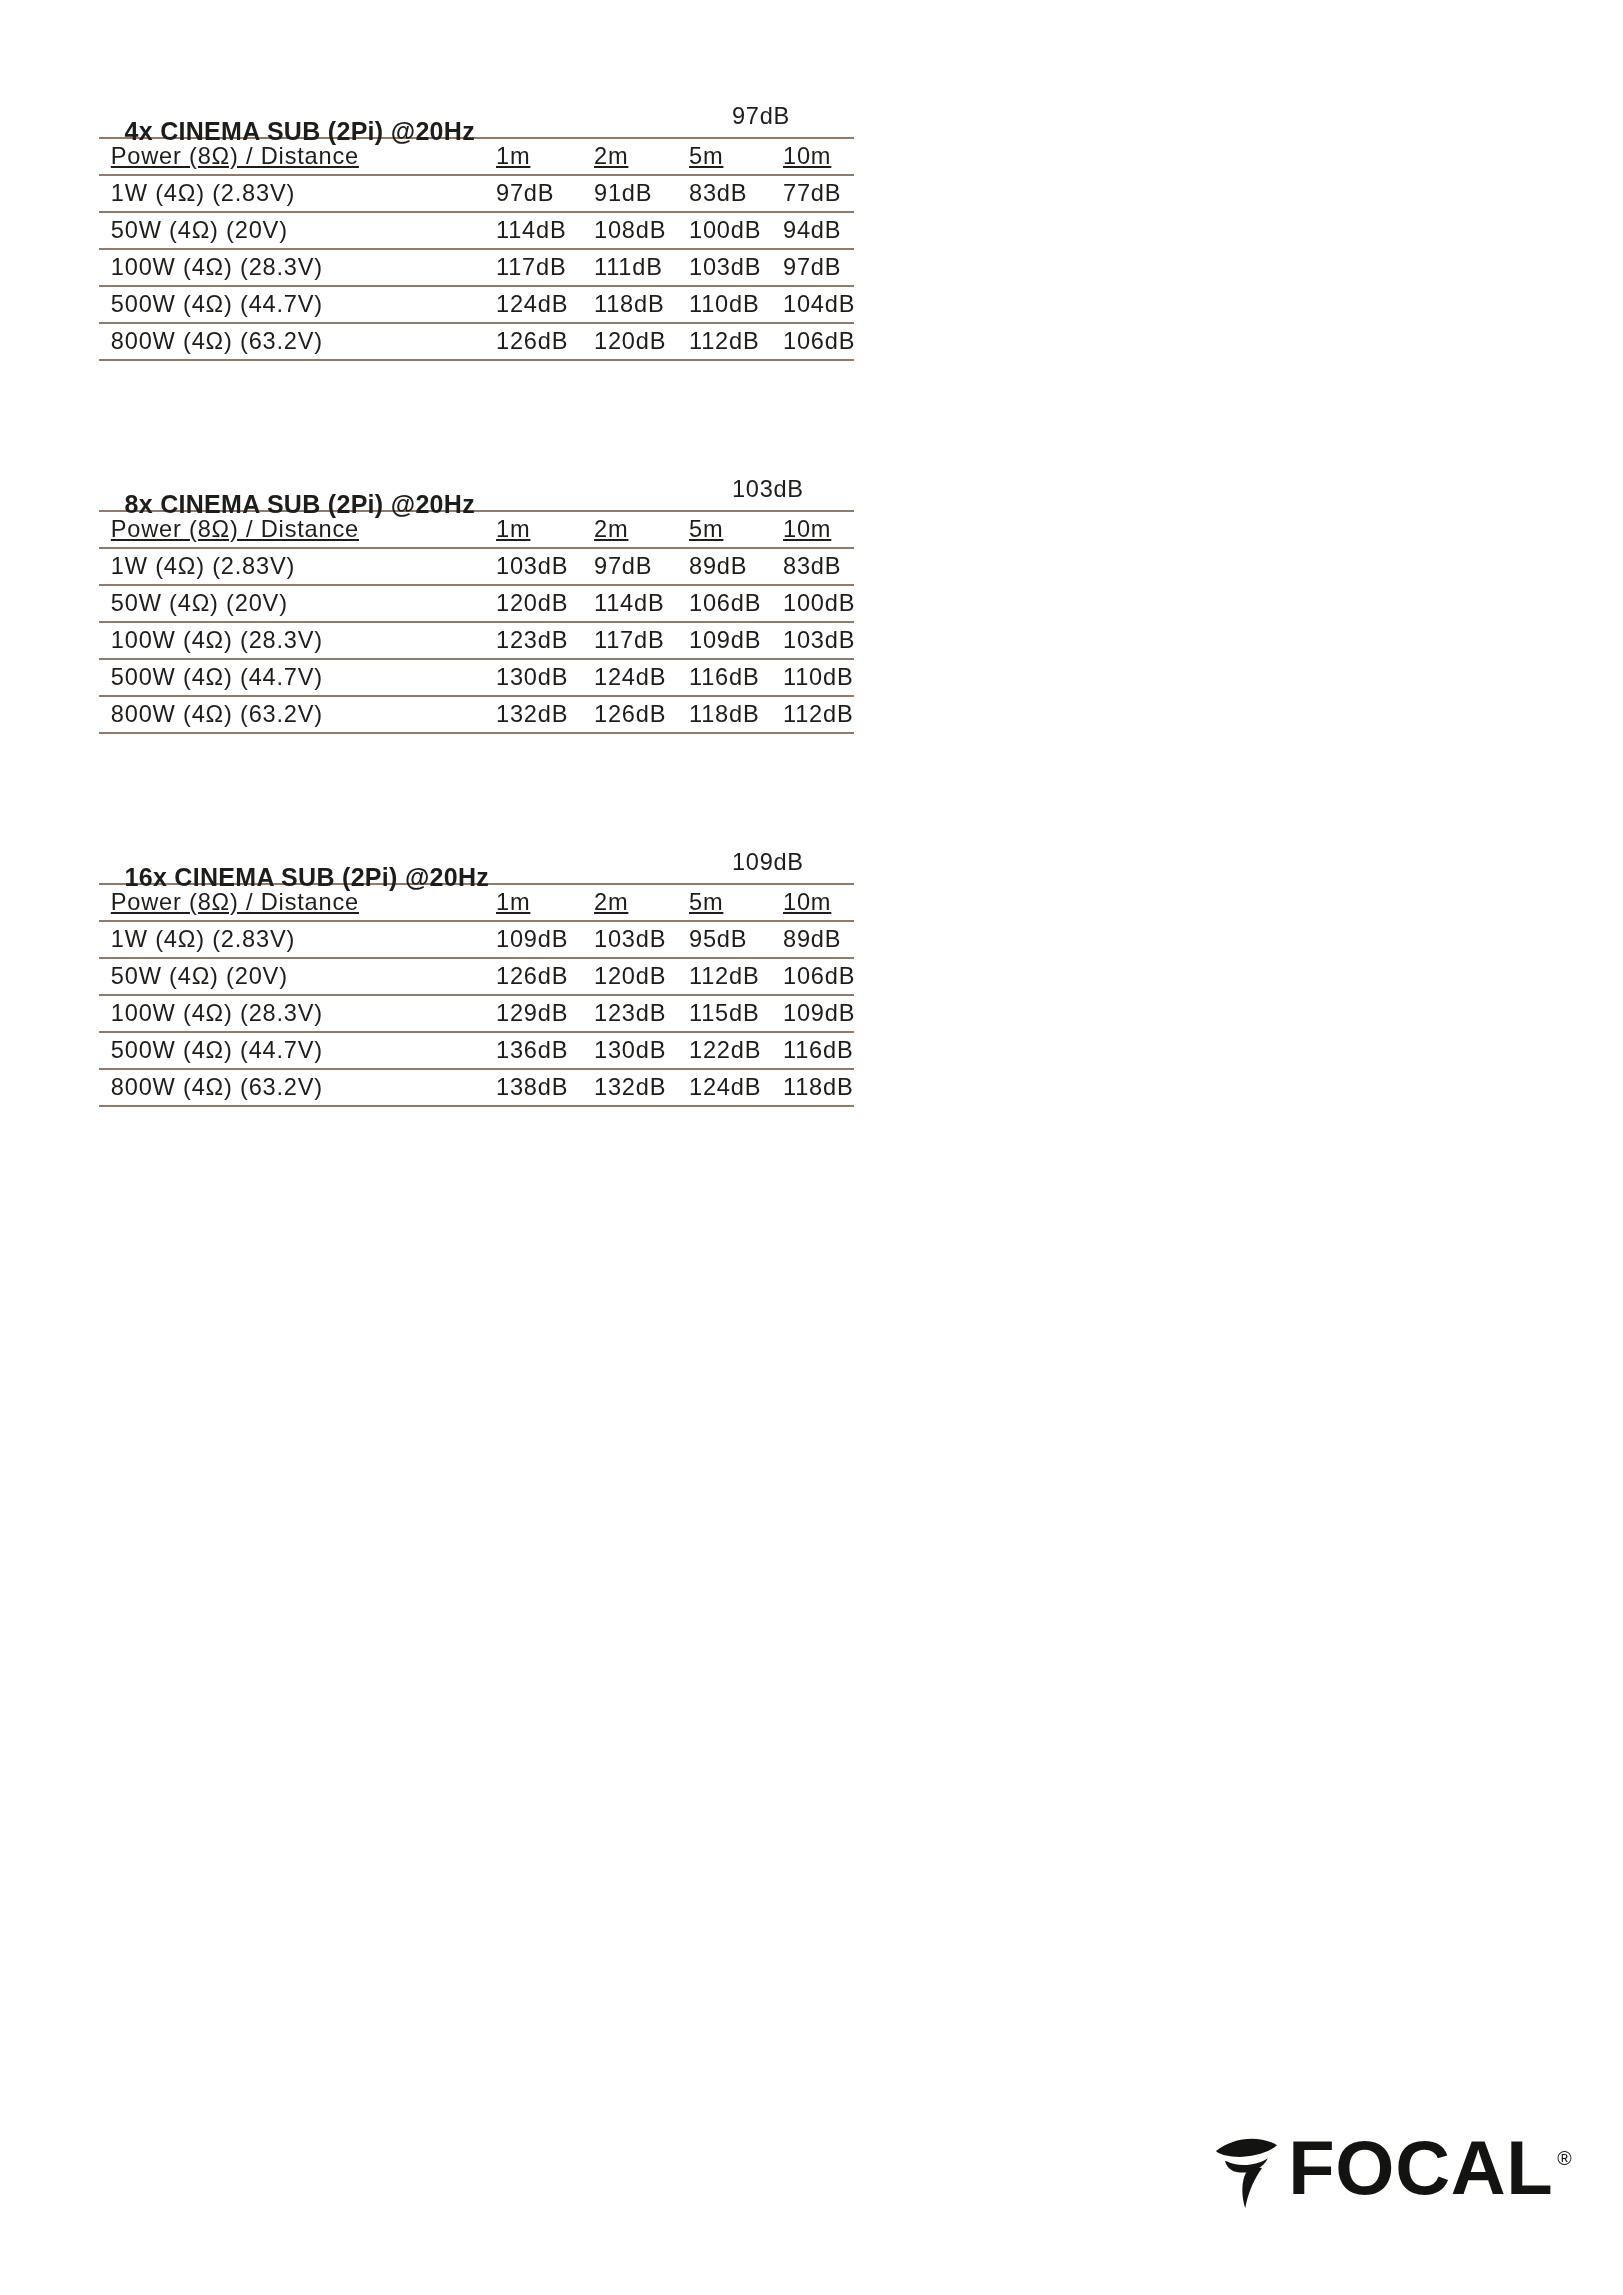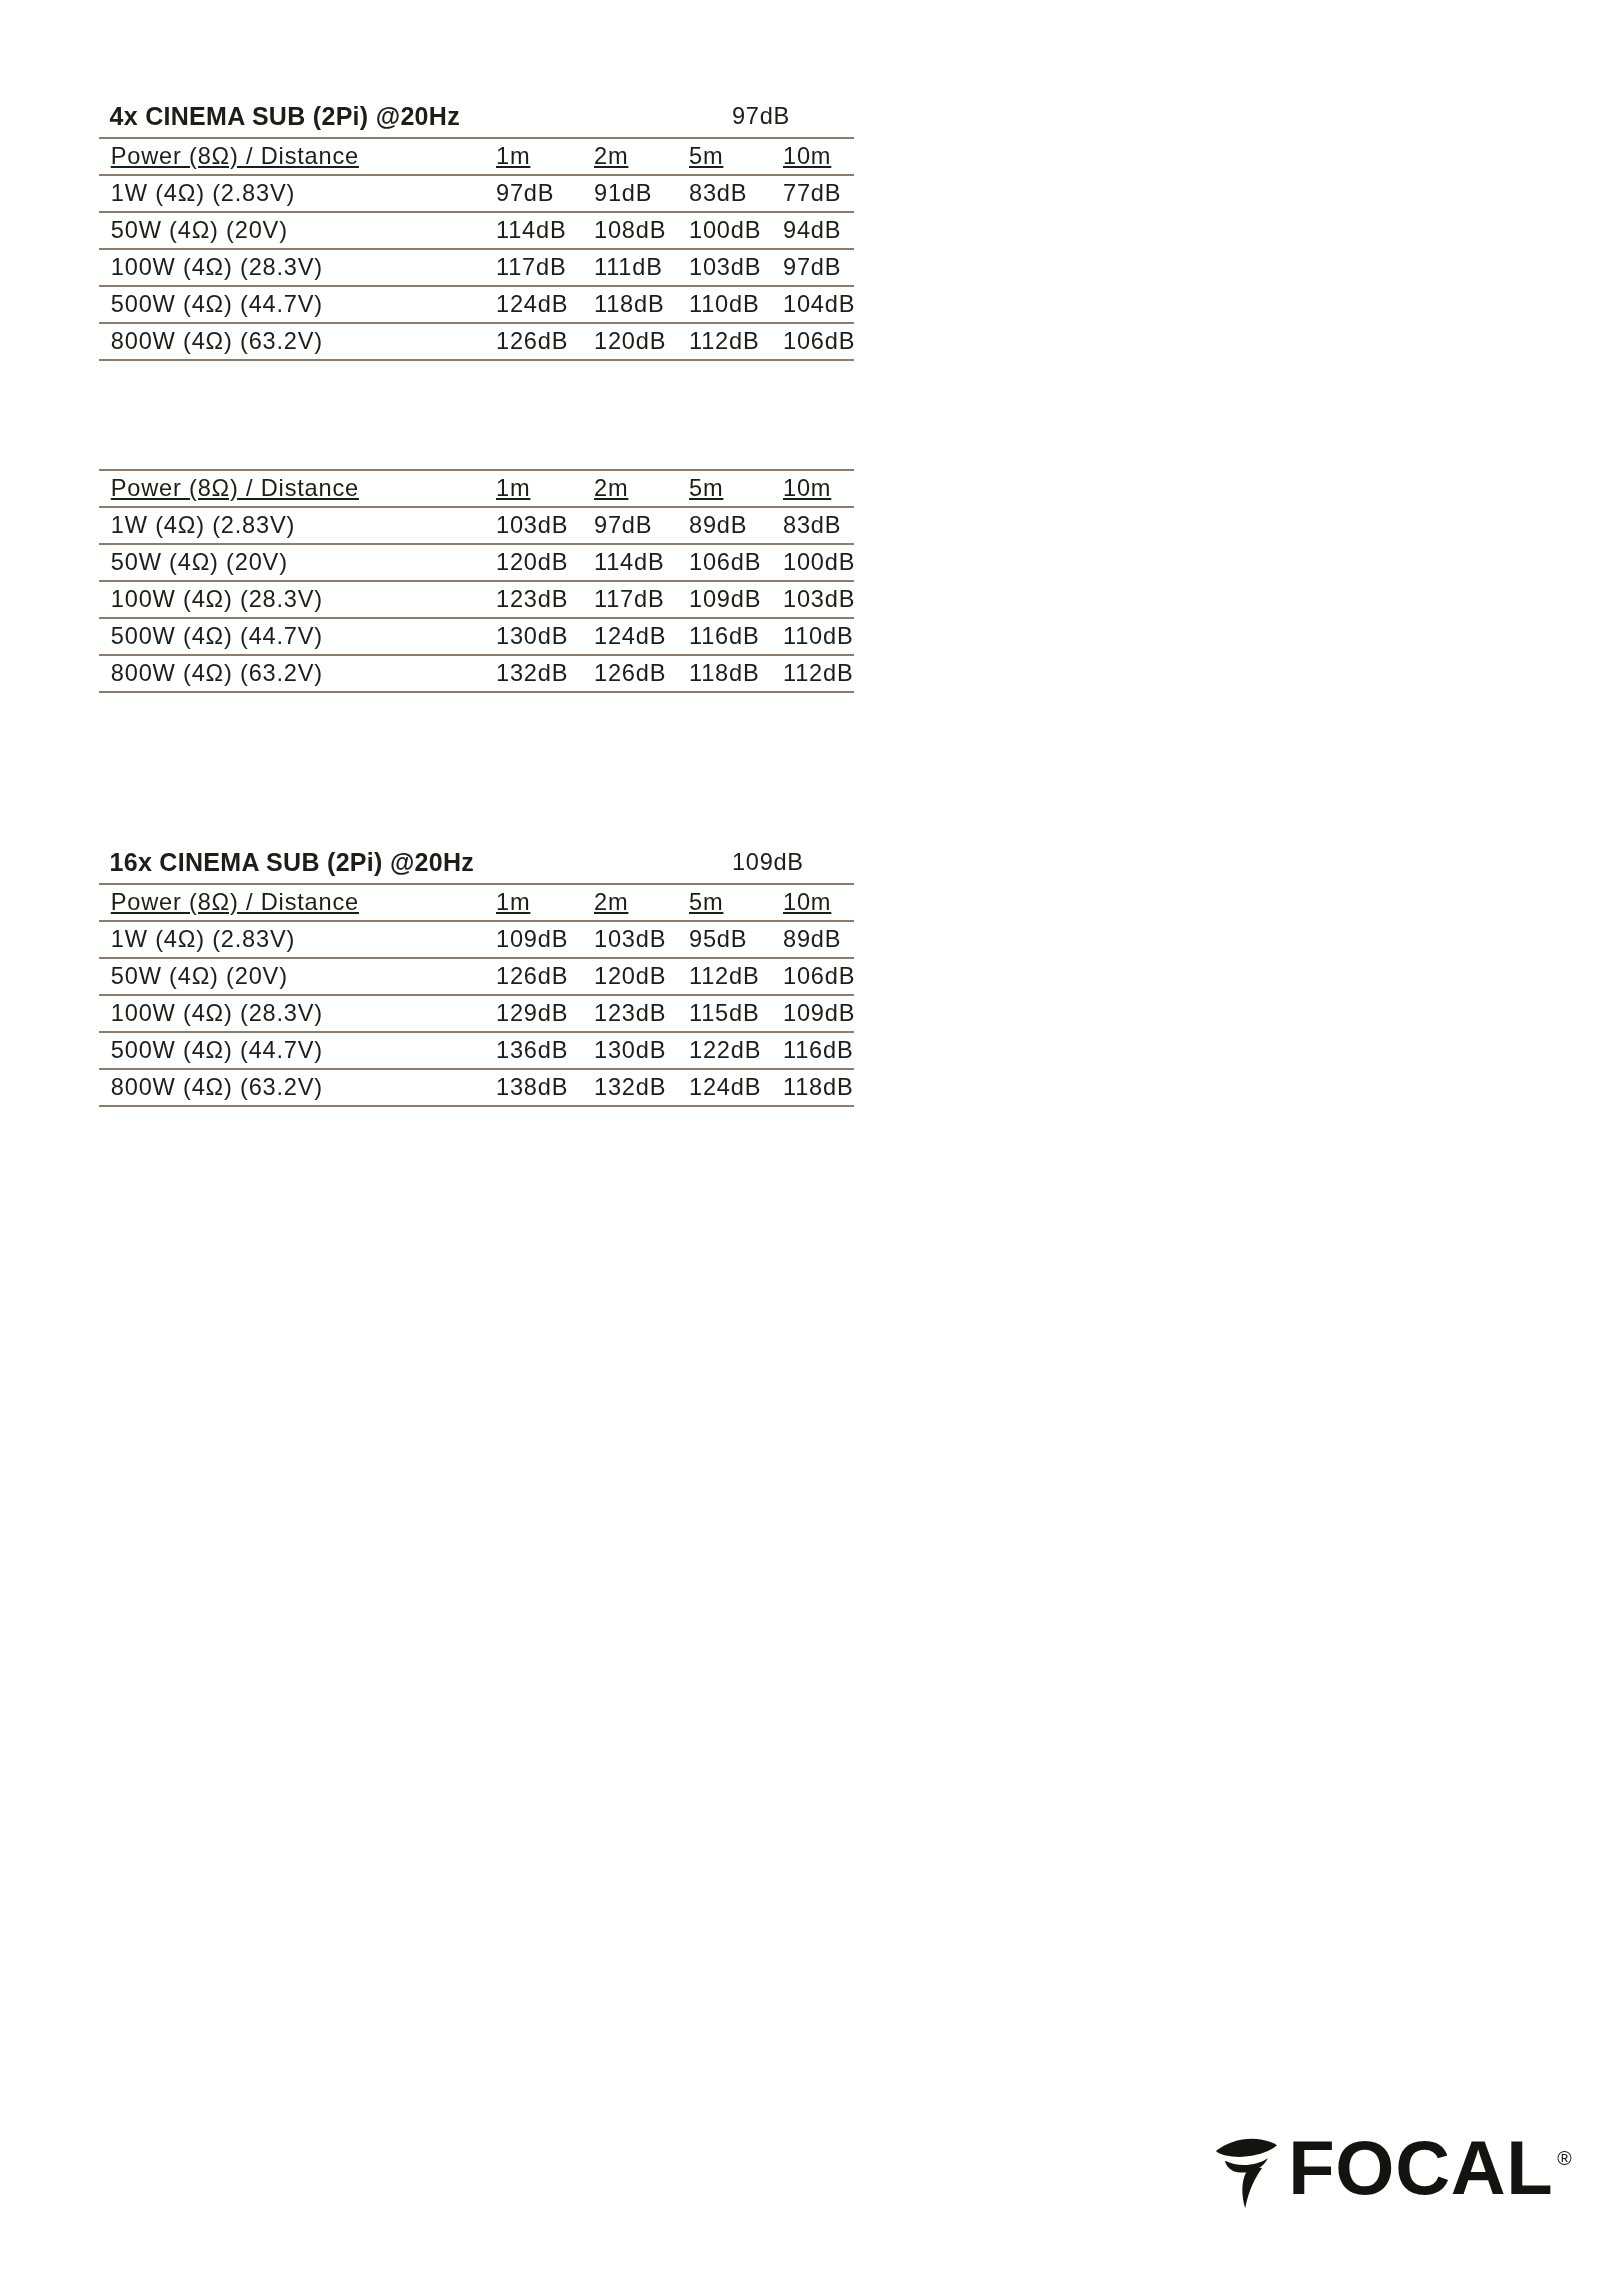--- a/index.html
+++ b/index.html
@@ -28,21 +28,21 @@
   .spec.pos-0{top:96px;}
   .spec.pos-1{top:469px;}
   .spec.pos-2{top:842px;}
 
   .title-row{
     position:relative;
     height:41px;
     line-height:41px;
   }
   .title-row .title{
-    margin:0;
+    margin:15px;
     display:inline-block;
     font-size:25px;
     font-weight:bold;
     letter-spacing:0.3px;
     line-height:41px;
     padding-left:10.5px;
   }
   .title-row .title-spl{
     position:absolute;
     left:633px;
@@ -181,20 +181,24 @@
     <td class="label">800W (4Ω) (63.2V)</td>
     <td>126dB</td>
     <td>120dB</td>
     <td>112dB</td>
     <td>106dB</td>
   </tr>
           </tbody>
     </table>
   </section>
       <section class="spec pos-1">
+    <div class="title-row">
+      <h2 class="title">8x CINEMA SUB (2Pi) @20Hz</h2>
+      <span class="title-spl">103dB</span>
+    </div>
     <table class="spl">
       <colgroup>
         <col class="c-label">
             <col class="c-1">
             <col class="c-2">
             <col class="c-3">
             <col class="c-4">
       </colgroup>
       <thead>
         <tr>

